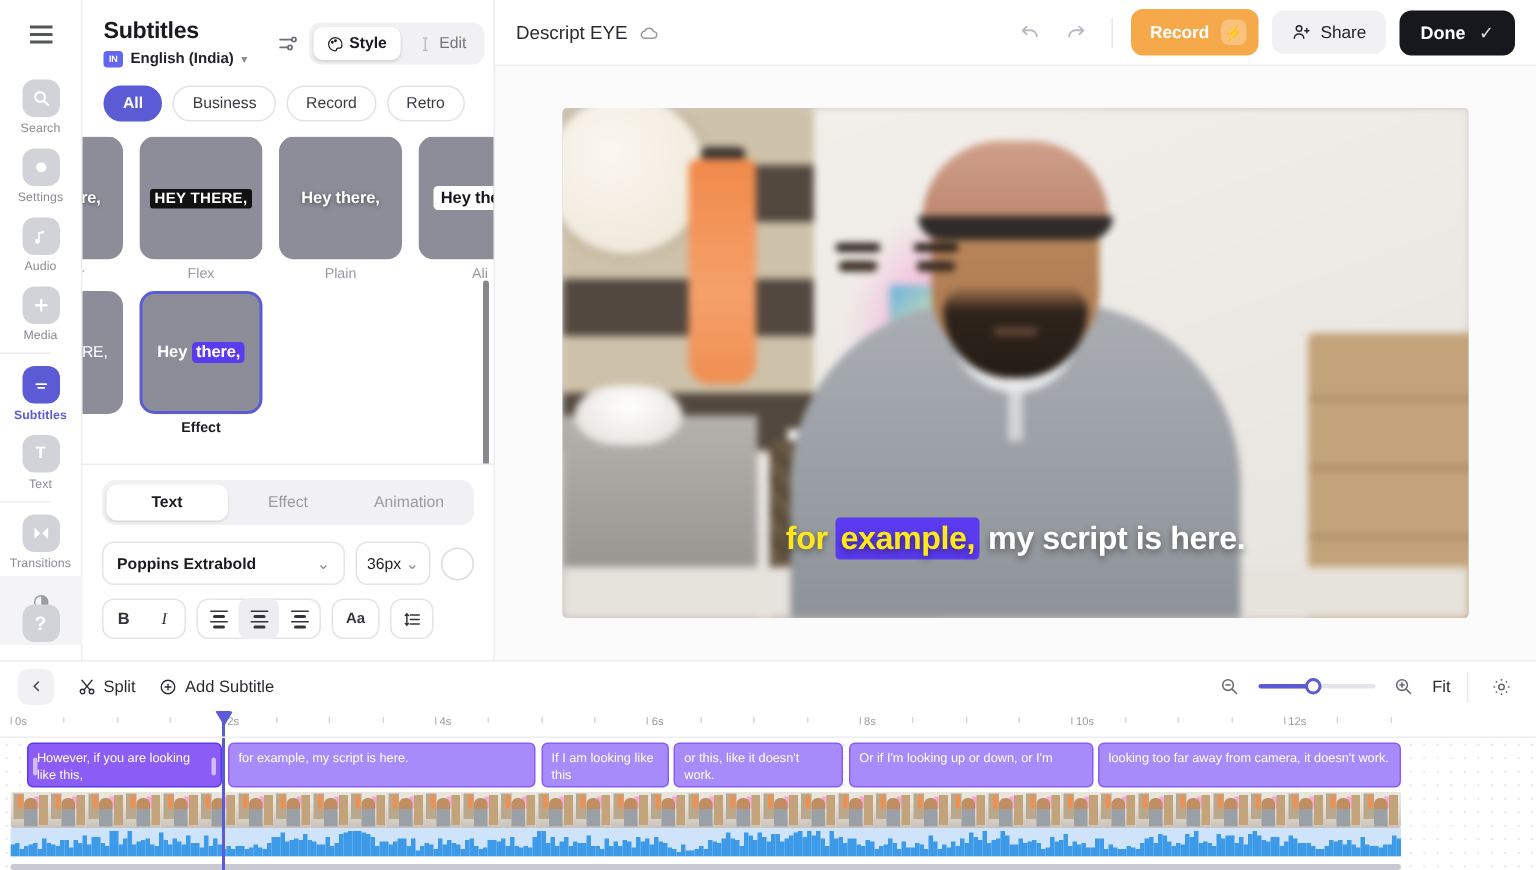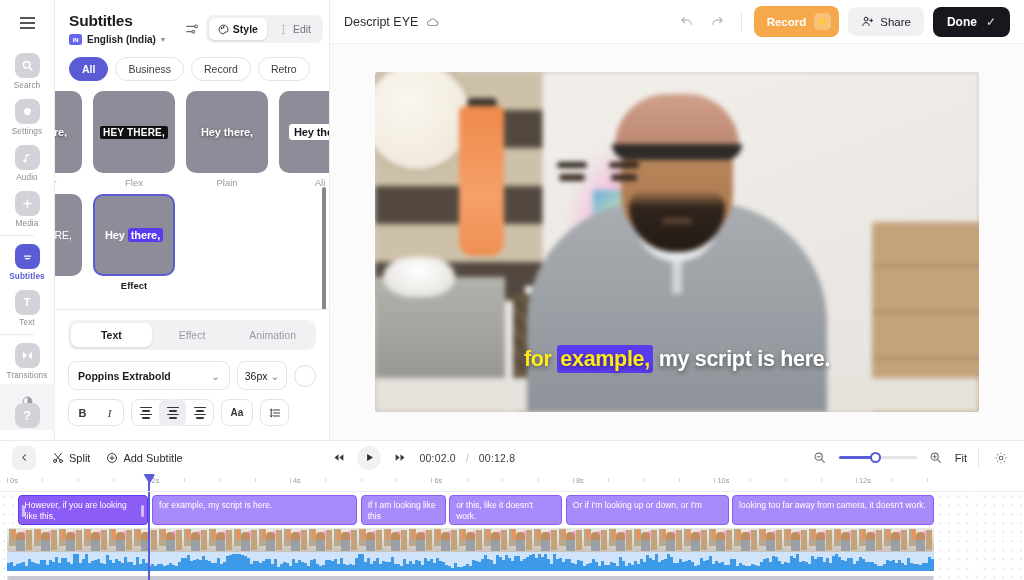--- a/index.html
+++ b/index.html
@@ -557,40 +557,20 @@
         <span>Split</span>
       </div>
       <div class="tool-btn">
         <svg width="12" height="12" viewBox="0 0 16 16" fill="none" stroke="currentColor" stroke-width="1.2" stroke-linecap="round">
           <circle cx="8" cy="8" r="6"></circle>
             <path d="M8 5.4v5.2M5.4 8h5.2"></path>
         </svg>
         <span>Add Subtitle</span>
       </div>
 
-      <div class="tl-center">
-        <div class="pl-btn">
-          <svg width="13" height="13" viewBox="0 0 16 16" fill="currentColor">
-              <path d="M8 4v8L3 8zM14 4v8L9 8z"></path>
-            </svg>
-        </div>
-        <div class="pl-main">
-          <svg width="11" height="11" viewBox="0 0 16 16" fill="#2a2b31">
-              <path d="M4.5 3v10l8.5-5z"></path>
-            </svg>
-        </div>
-        <div class="pl-btn">
-          <svg width="13" height="13" viewBox="0 0 16 16" fill="currentColor">
-              <path d="M8 4v8l5-4zM2 4v8l5-4z"></path>
-            </svg>
-        </div>
-        <span class="tcode">00:02.0</span>
-        <span class="tsep">/</span>
-        <span class="tcode">00:12.8</span>
-      </div>
 
       <div class="tl-right">
         <div class="icon-btn" style="color:#6b6c75">
           <svg width="13" height="13" viewBox="0 0 16 16" fill="none" stroke="currentColor" stroke-width="1.3" stroke-linecap="round">
               <circle cx="7" cy="7" r="4.4"></circle>
               <path d="M10.4 10.4 14 14M5.2 7h3.6"></path>
             </svg>
         </div>
         <div class="zs">
           <div class="fill"></div>

